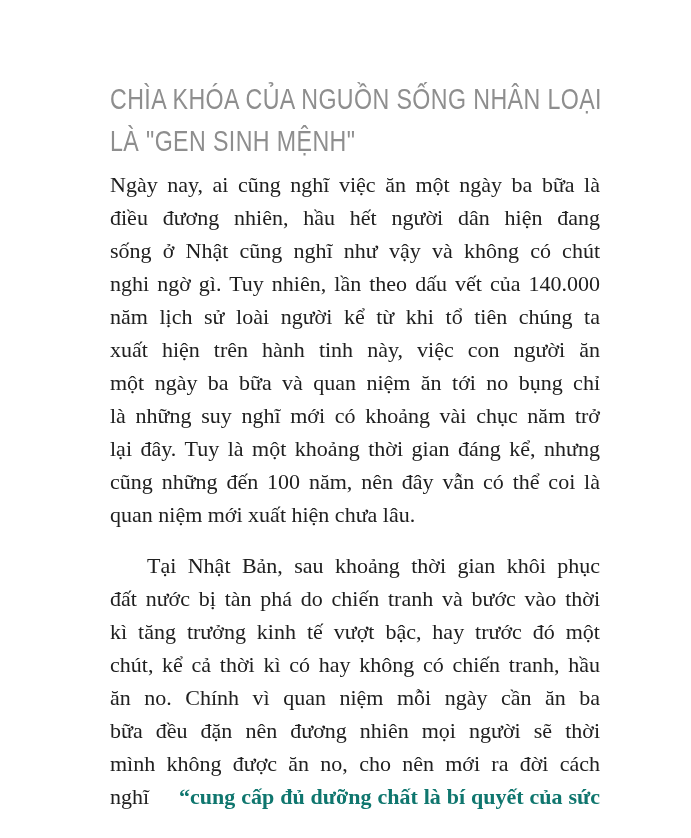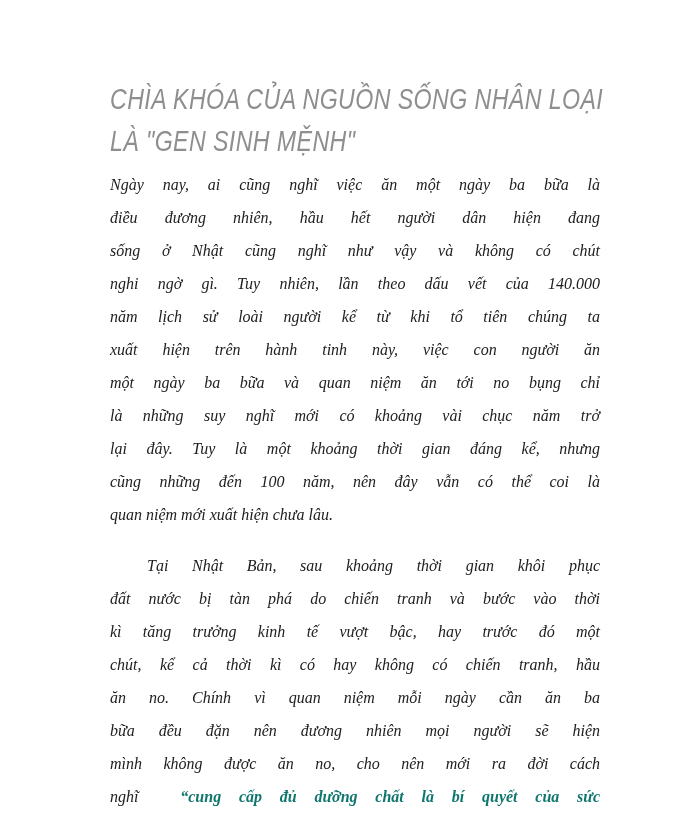--- a/index.html
+++ b/index.html
@@ -6,21 +6,20 @@
     margin: 0;
     padding: 0;
     background: #ffffff;
   }
   .page {
     position: relative;
     width: 691px;
     height: 838px;
     background: #ffffff;
     overflow: hidden;
-    font-style: italic;
   }
   .content {
     position: absolute;
     left: 110px;
     top: 78px;
     width: 490px;
   }
   .title {
     margin: 0;
     font-family: "Liberation Sans", "DejaVu Sans", sans-serif;
@@ -32,21 +31,21 @@
     transform: scaleX(0.80);
     transform-origin: 0 0;
     white-space: nowrap;
   }
   .title-line {
     display: block;
   }
   .para {
     margin: 0;
     font-family: "Liberation Serif", "DejaVu Serif", serif;
-    font-size: 16px;
+    font-size: 22px;
     line-height: 33px;
     color: #202020;
   }
   .para-1 { margin-top: 6px; }
   .para-2 { margin-top: 14px; }
   .line {
     height: 33px;
     text-align: justify;
     text-align-last: justify;
     -moz-text-align-last: justify;
@@ -91,19 +90,19 @@
       <div class="line">cũng những đến 100 năm, nên đây vẫn có thể coi là</div>
       <div class="line para-end">quan niệm mới xuất hiện chưa lâu.</div>
     </div>
 
     <div class="para para-2">
       <div class="line indent">Tại Nhật Bản, sau khoảng thời gian khôi phục</div>
       <div class="line">đất nước bị tàn phá do chiến tranh và bước vào thời</div>
       <div class="line">kì tăng trưởng kinh tế vượt bậc, hay trước đó một</div>
       <div class="line">chút, kể cả thời kì có hay không có chiến tranh, hầu</div>
       <div class="line">ăn no. Chính vì quan niệm mỗi ngày cần ăn ba</div>
-      <div class="line">bữa đều đặn nên đương nhiên mọi người sẽ hiện</div>
+      <div class="line">bữa đều đặn nên đương nhiên mọi người sẽ thời</div>
       <div class="line">mình không được ăn no, cho nên mới ra đời cách</div>
       <div class="line"><span>nghĩ </span><strong>“cung cấp đủ dưỡng chất là bí quyết của sức</strong></div>
     </div>
 
   </div>
 </div>
 
 </body></html>

